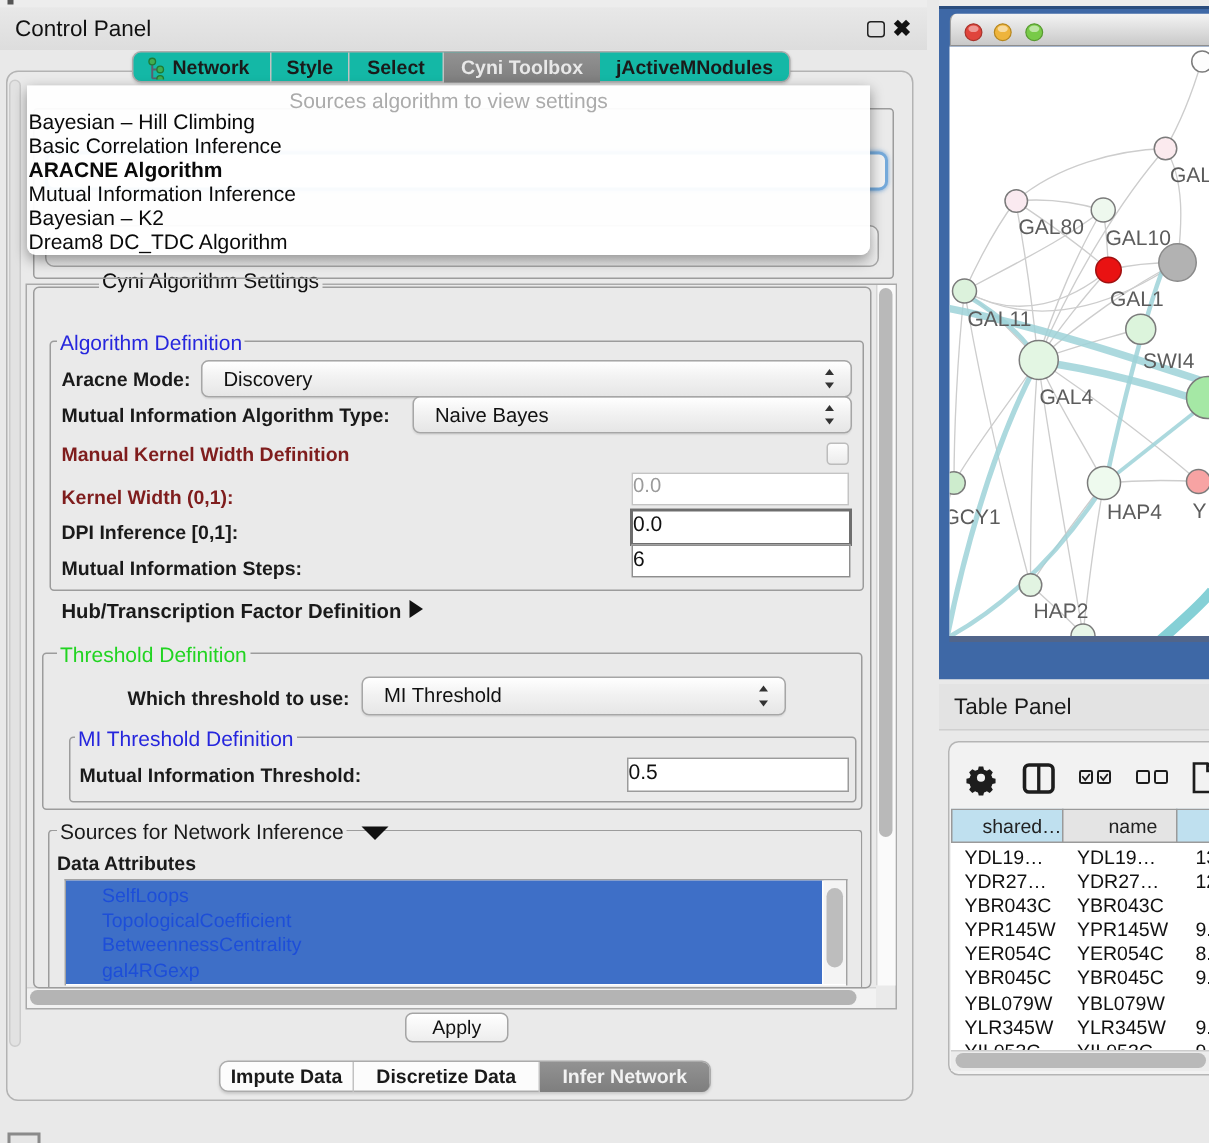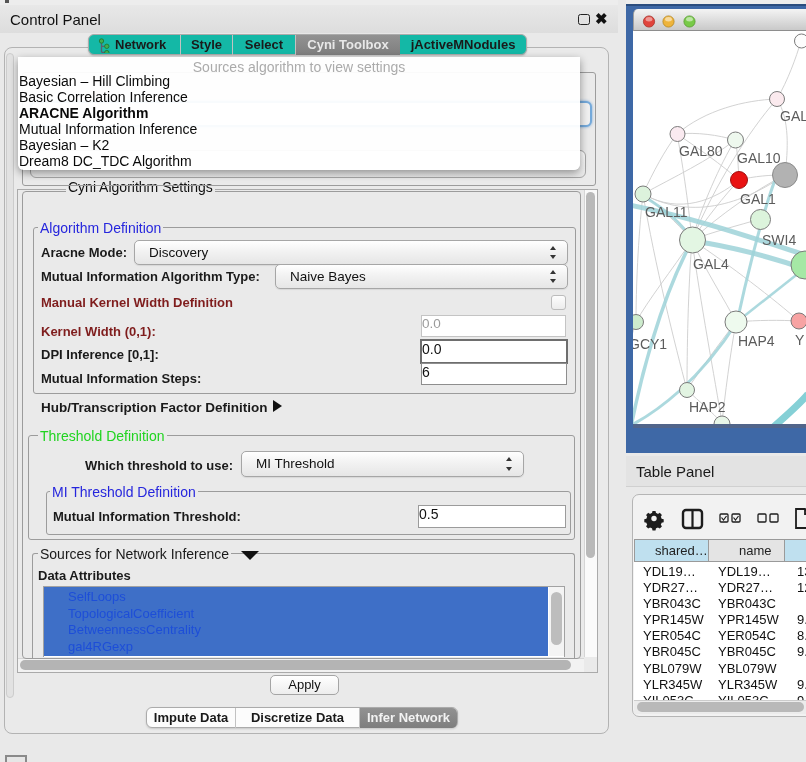--- a/index.html
+++ b/index.html
@@ -98,21 +98,21 @@
 
 <div class="abs" style="left:43px;top:586px;width:522px;height:71px;background:#ffffff;border:1px solid #a2a2a2;border-bottom:none;box-sizing:border-box;"></div>
 <div class="abs" style="left:44px;top:587px;width:504px;height:69px;background:#3e6fc7;"></div>
 <div class="abs" style="left:48px;top:589px;color:#1d4ed8;font-size:13px;line-height:16.7px;margin-left:20px;">SelfLoops<br>TopologicalCoefficient<br>BetweennessCentrality<br>gal4RGexp</div>
 <div class="abs" style="left:549px;top:587px;width:15px;height:69px;background:#f4f4f4;"></div>
 <div class="abs" style="left:551px;top:592px;width:11px;height:53px;background:#bdbdbd;border-radius:6px;"></div>
 
 <div class="abs" style="left:270px;top:675px;width:69px;height:20px;background:linear-gradient(#ffffff,#ededed);border:1px solid #a5a5a5;border-radius:5px;box-sizing:border-box;text-align:center;line-height:18px;font-size:13px;color:#111;">Apply</div>
 
 <div class="abs" style="left:146px;top:707px;height:21px;background:#fcfcfc;border:1px solid #ababab;border-radius:6px;box-shadow:0 1px 2px rgba(0,0,0,0.15);white-space:nowrap;box-sizing:border-box;">
-  <span class="tabseg" style="width:89px;border-right:1px solid #c2c2c2;">Impute Data</span><span class="tabseg" style="width:124px;border-right:1px solid #c2c2c2;">Discretize Data</span><span class="tabseg" style="width:97px;background:linear-gradient(#929292,#7e7e7e);color:#f2f2f2;border-radius:0 5px 5px 0;">Infer Network</span>
+  <span class="tabseg" style="width:89px;border-right:1px solid #c2c2c2;">Impute Data</span><span class="tabseg" style="width:124px;border-right:1px solid #c2c2c2;">Discretize Data</span><span class="tabseg" style="width:113px;background:linear-gradient(#929292,#7e7e7e);color:#f2f2f2;border-radius:0 5px 5px 0;">Infer Network</span>
 </div>
 
 <div class="abs" style="left:5px;top:755px;width:18px;height:7px;border:2px solid #8a8a8a;background:#e6e6e6;"></div>
 
 <div class="grp" style="left:22px;top:72px;width:572px;height:112px;"></div>
 <div class="abs" style="left:30px;top:101px;width:558px;height:22px;border:2px solid #74a9da;border-radius:6px;background:#f0f0f0;box-shadow:0 0 3px rgba(90,150,210,0.8);"></div>
 <div class="abs" style="left:30px;top:150px;width:556px;height:28px;border:1px solid #a6a6a6;border-radius:6px;background:linear-gradient(#ffffff,#e8e8e8);box-sizing:border-box;"></div>
 
 <div class="abs" style="left:88px;top:34px;height:21px;background:#14b8a6;border:1px solid #ababab;border-radius:6px;box-shadow:0 1px 2px rgba(0,0,0,0.18);white-space:nowrap;box-sizing:border-box;">
   <span class="tabseg" style="width:92px;border-right:1px solid #c2c2c2;padding-left:26px;text-align:left;">Network</span><span class="tabseg" style="width:52px;border-right:1px solid #c2c2c2;">Style</span><span class="tabseg" style="width:63px;border-right:1px solid #c2c2c2;">Select</span><span class="tabseg" style="width:104px;background:linear-gradient(#929292,#7e7e7e);color:#e8e8e8;">Cyni Toolbox</span><span class="tabseg" style="width:126px;border-radius:0 5px 5px 0;">jActiveMNodules</span>

